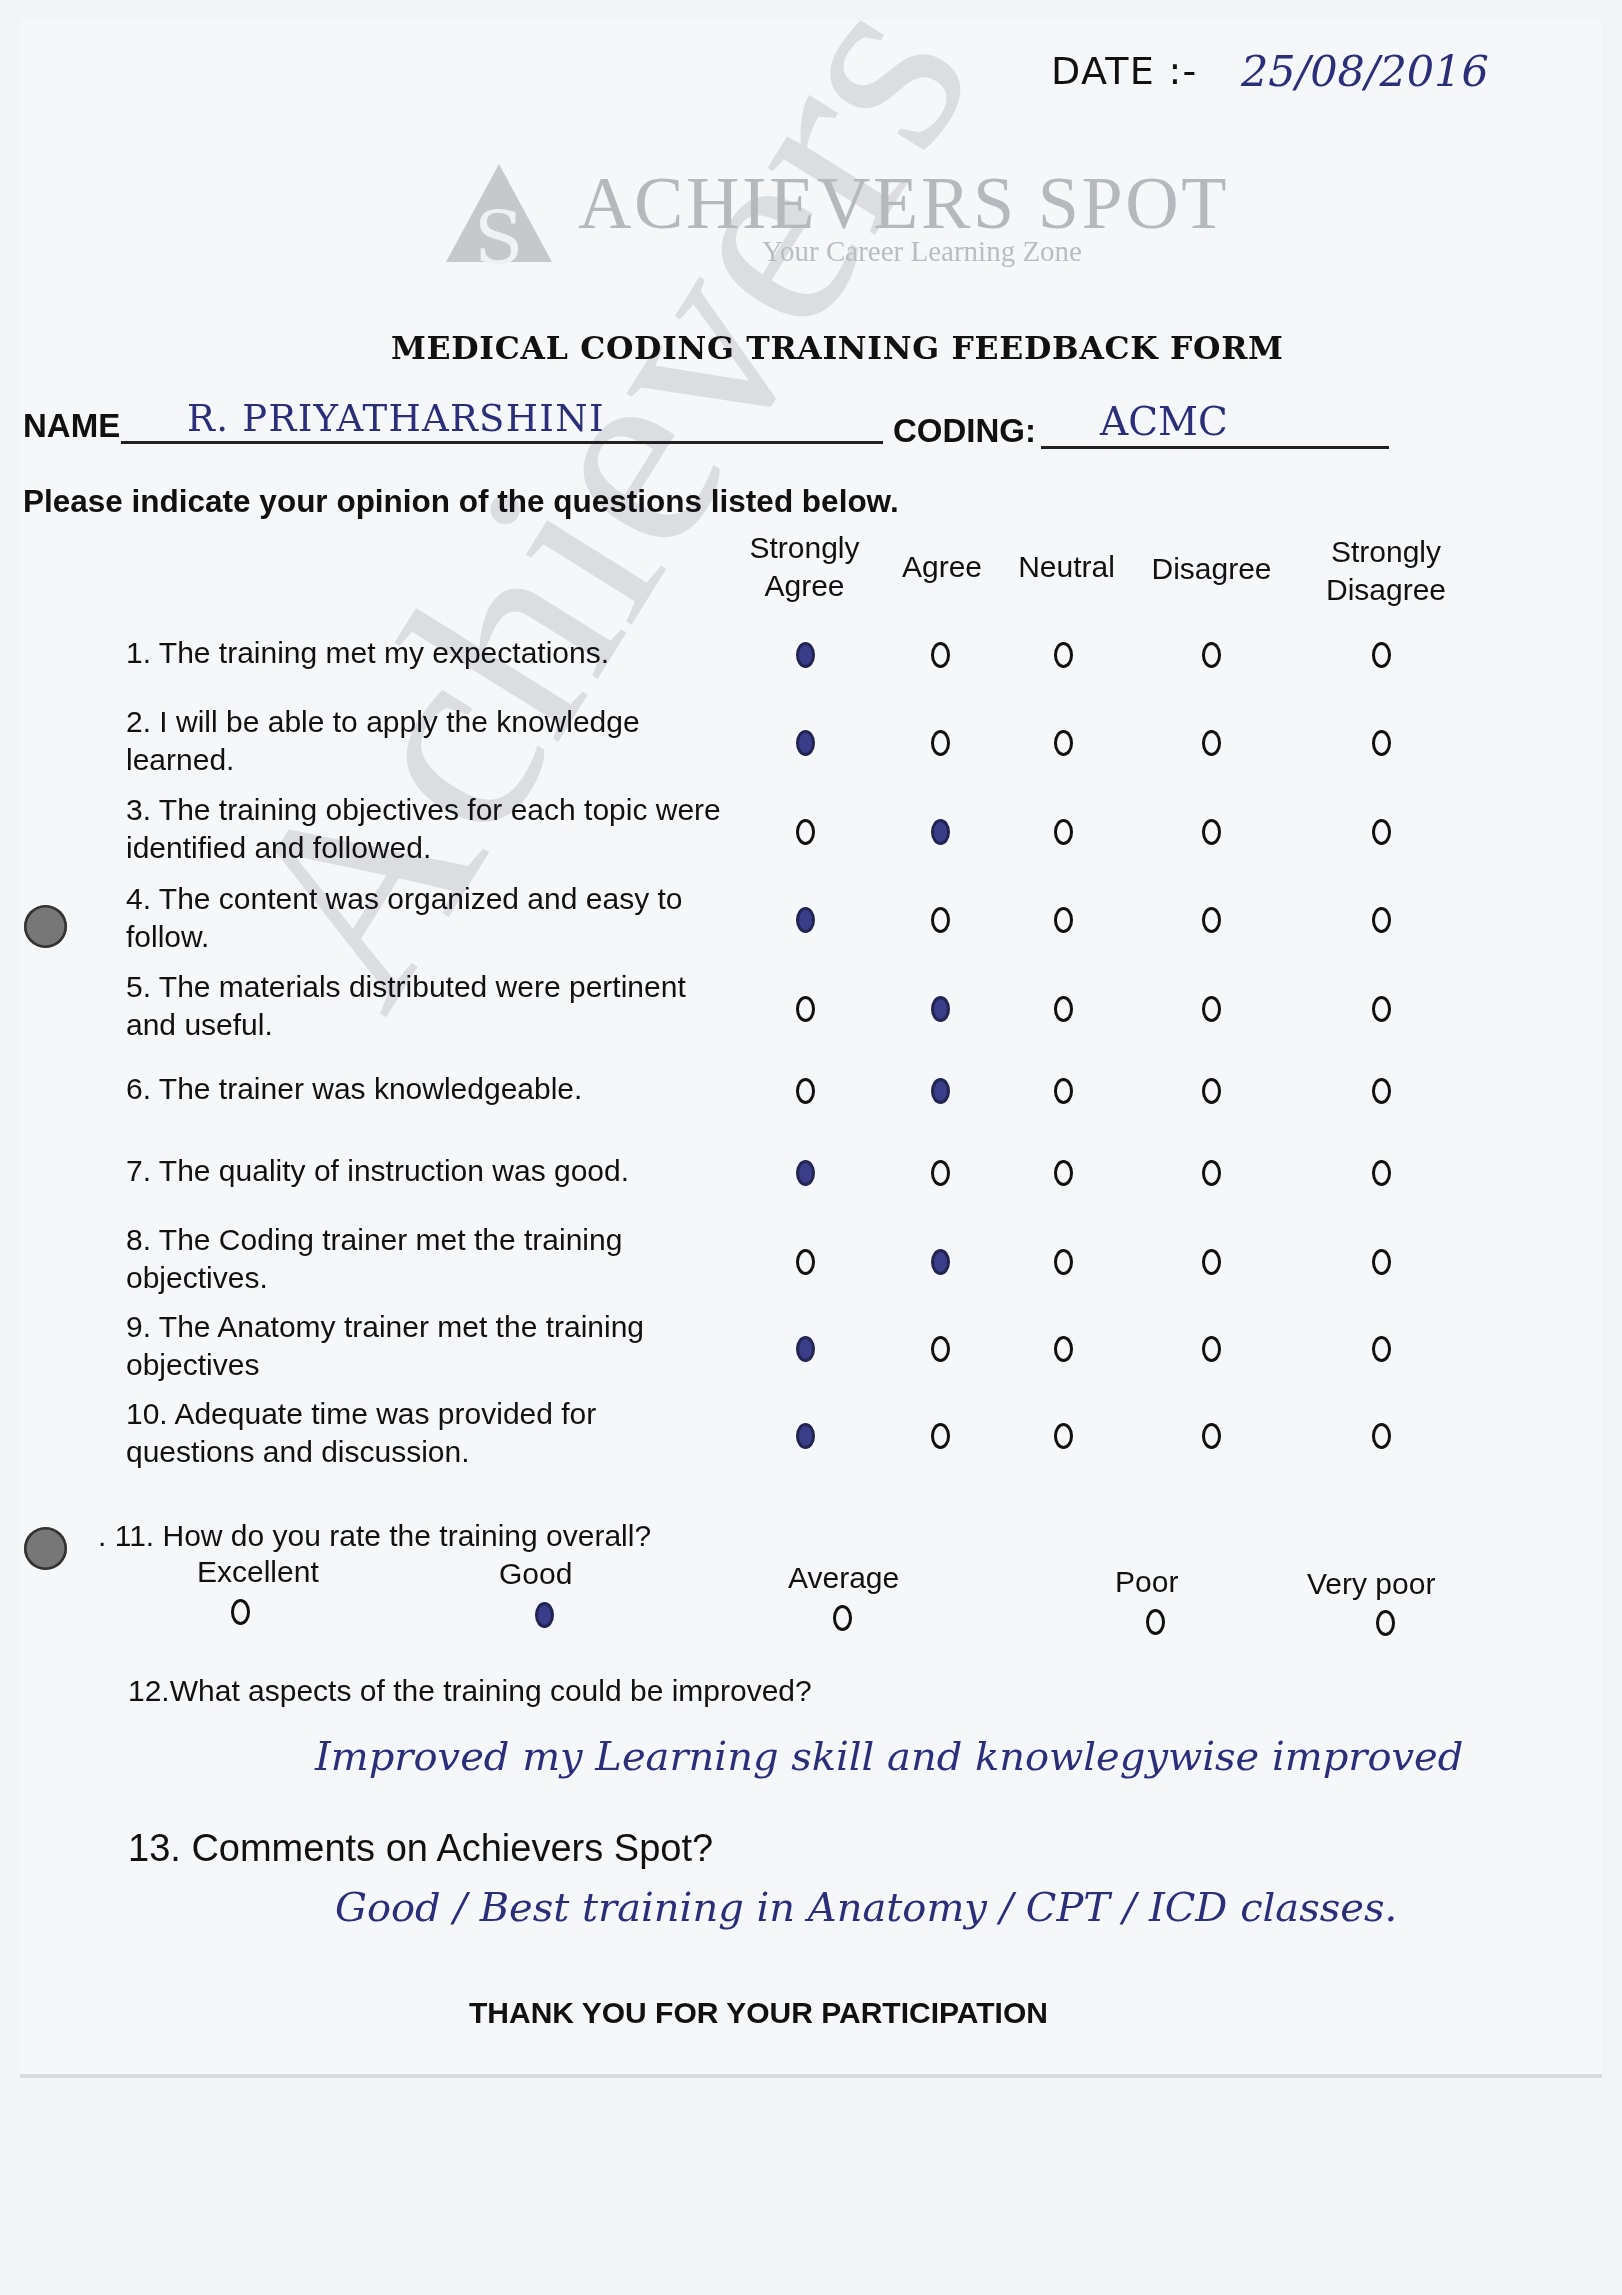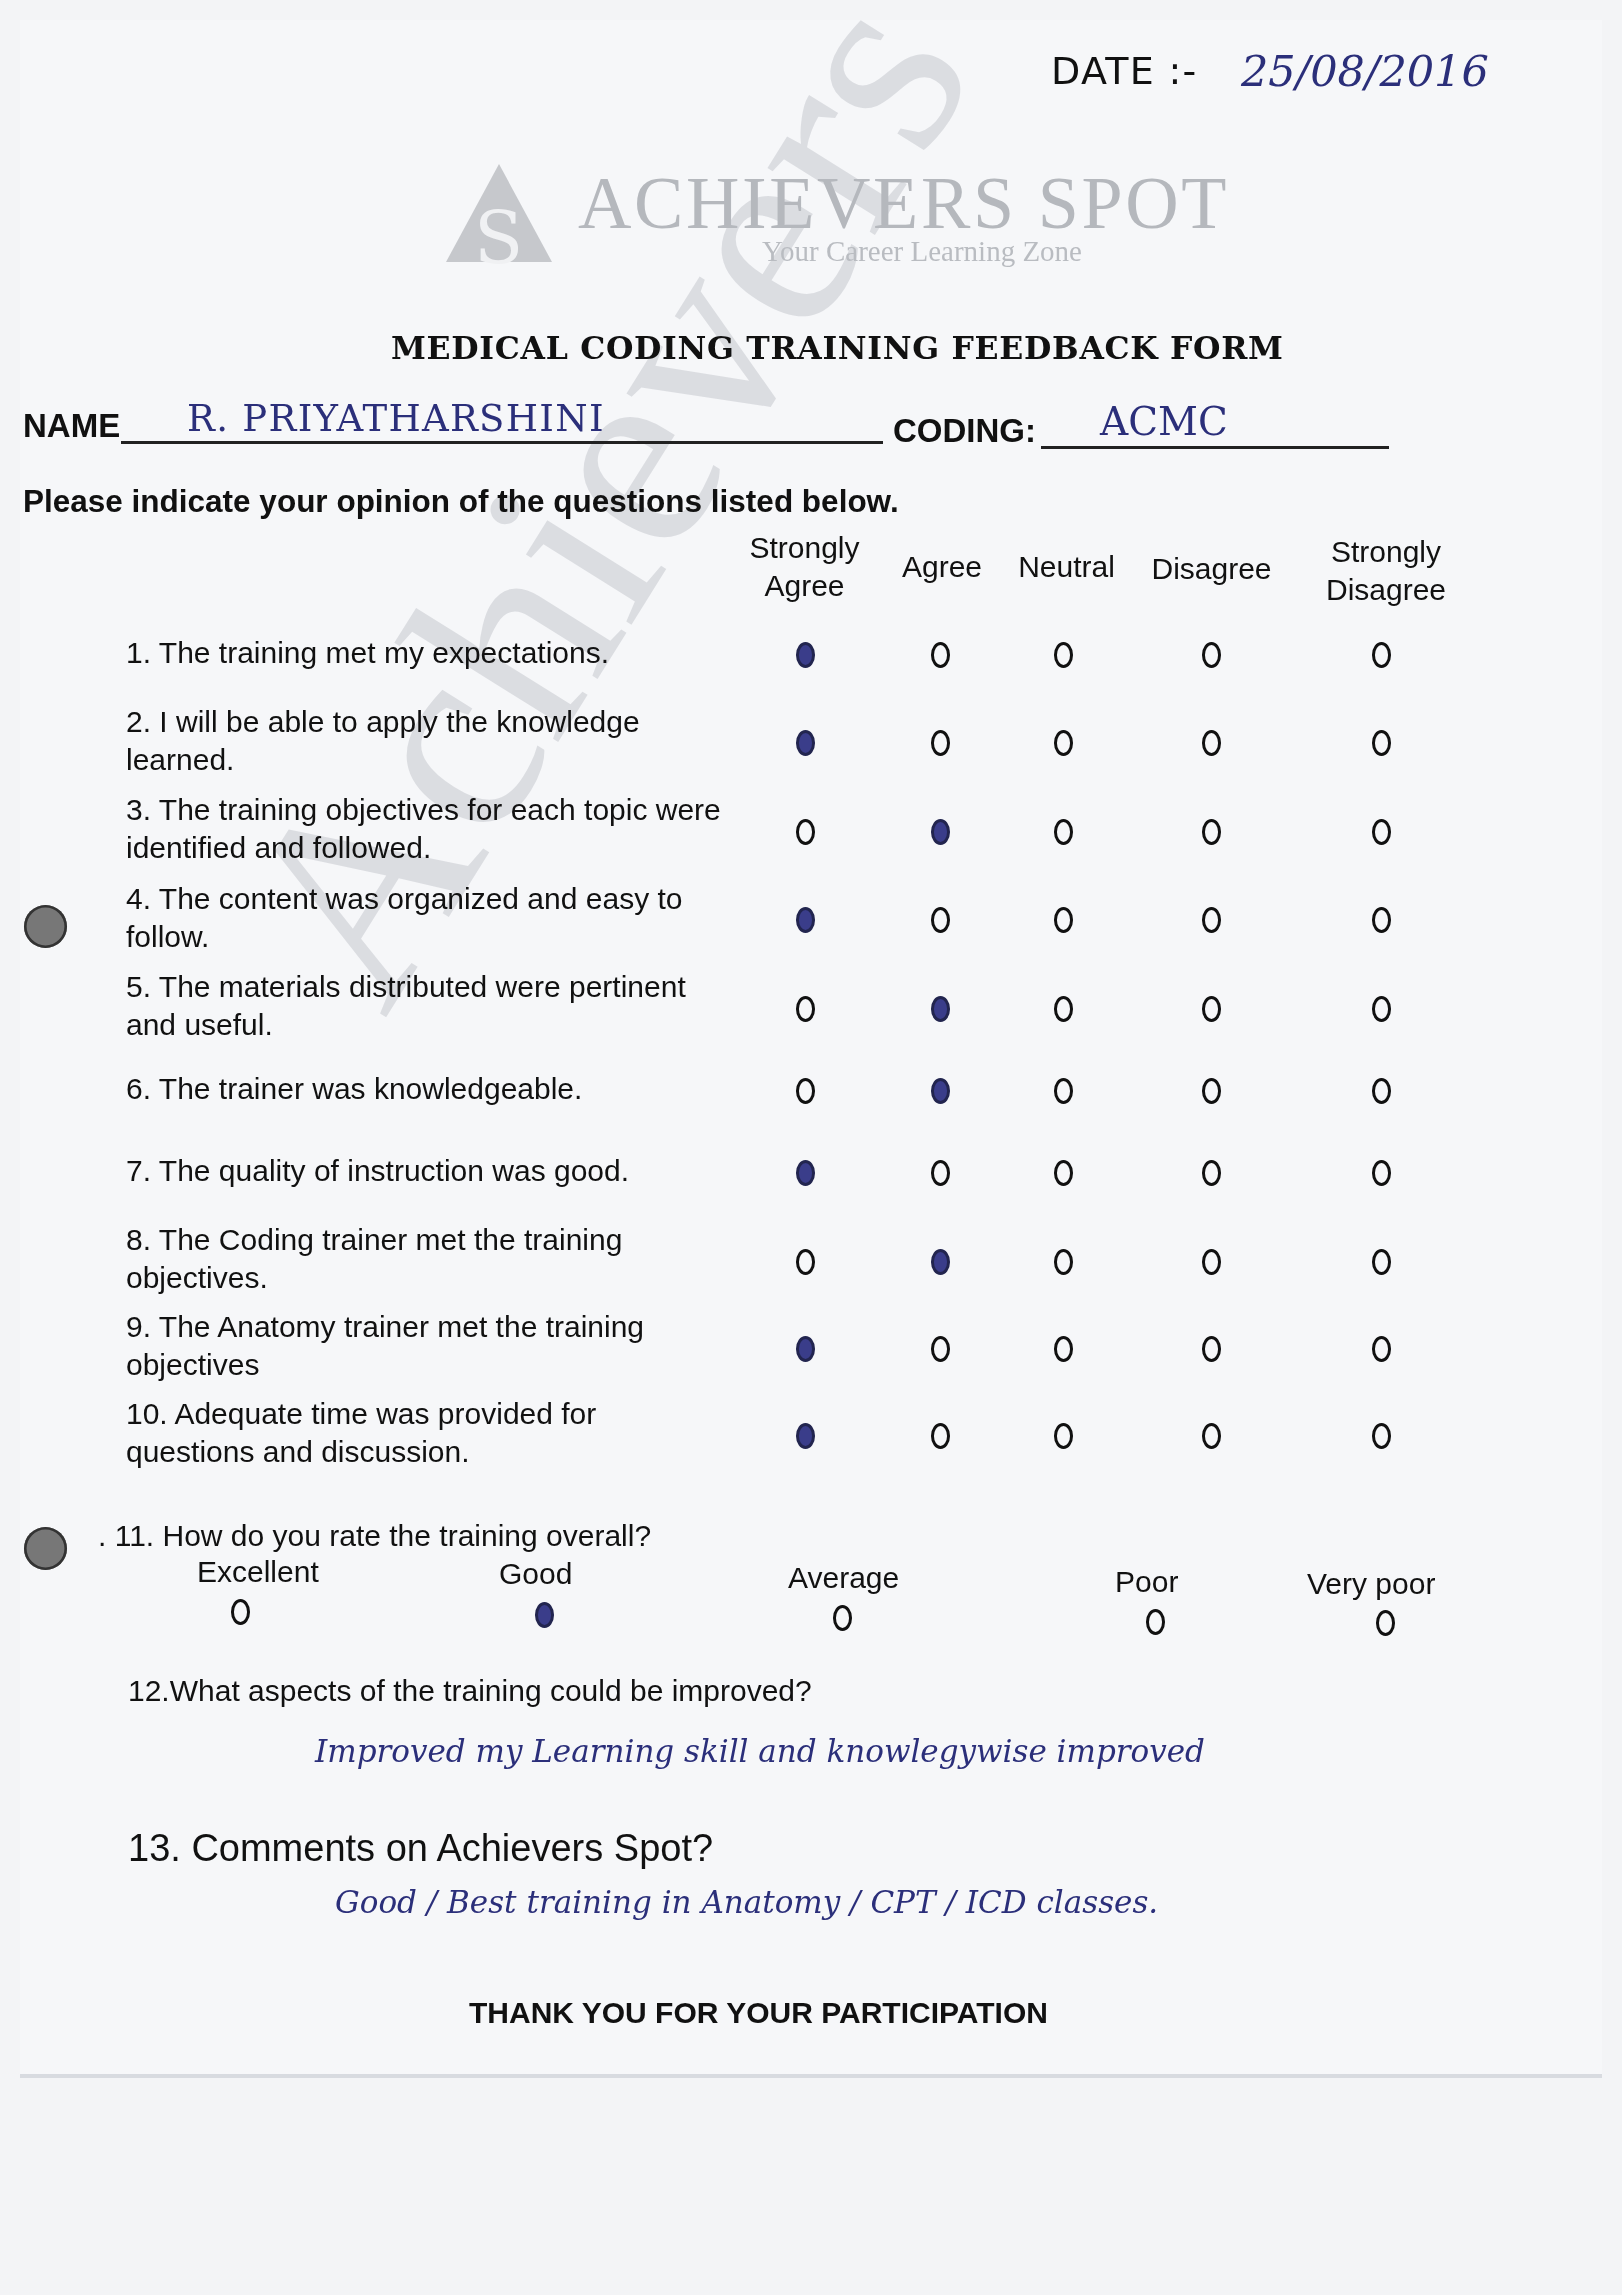--- a/index.html
+++ b/index.html
@@ -30,21 +30,21 @@
     .colhdr { position: absolute; text-align: center; font-size: 30px; line-height: 38px; }
     .q { position: absolute; left: 126px; font-size: 30px; line-height: 38px; width: 604px; white-space: normal; }
     .rad { position: absolute; width: 13px; height: 19.7px; border: 3.3px solid #111; border-radius: 50%; box-sizing: content-box; }
     .rad.on { background: #3a3d8a; border-color: #22254f; }
     .watermark {
       position: absolute; left: 171px; top: 886px; font-size: 276px; color: rgba(150,155,165,0.28);
       font-family: "Liberation Serif", serif; transform: rotate(-58deg); transform-origin: left top; white-space: nowrap;
       pointer-events: none;
     }
     .sub-label { position: absolute; font-size: 30px; }
-    .answer { font-size: 31px; }
+    .answer { font-size: 40px; }
     .thanks { left: 469px; top: 1996px; font-size: 30px; font-weight: bold; }
   </style>
 </head>
 <body>
 
 <div class="page"></div>
 <div class="scanline"></div>
 
 <div class="watermark">Achievers Spot</div>
 

